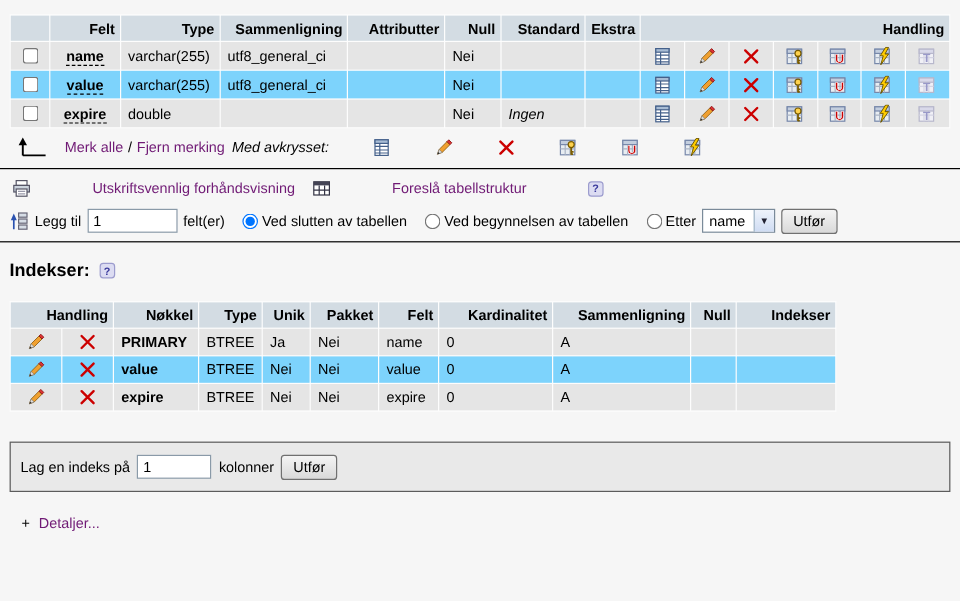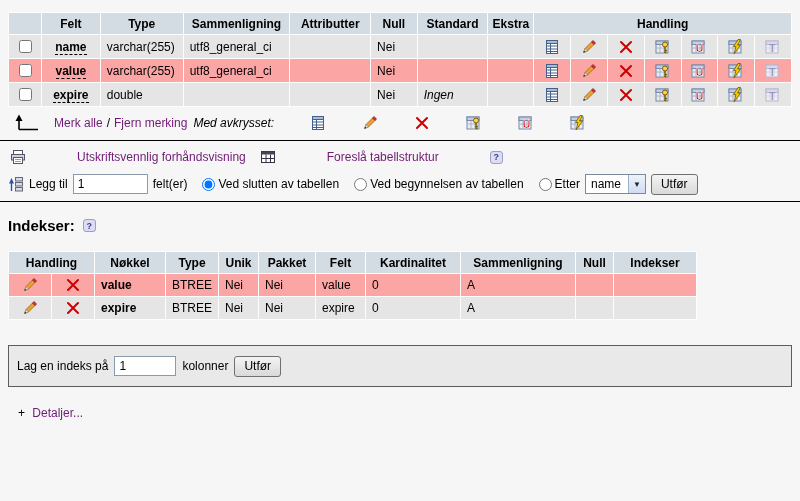--- a/index.html
+++ b/index.html
@@ -9,26 +9,26 @@
     background:#f6f6f6;
     font-family:"Liberation Sans", sans-serif;
     font-size:12px; color:#000;
   }
   .content { padding:12px 8px 0 8px; }
 
   a.lnk { color:#701a75; text-decoration:none; cursor:pointer; }
 
   table.data { border-collapse:separate; border-spacing:1px; table-layout:fixed; background:#fdfdfd; }
   table.data th {
-    background:#d3dce3; font-weight:bold; text-align:center;
+    background:#d3dce3; font-weight:bold; text-align:right;
     padding:3px 4px; font-size:12px; height:21px; overflow:hidden; white-space:nowrap;
   }
   table.data td { padding:2px 6px; height:22px; overflow:hidden; white-space:nowrap; }
   tr.odd  td { background:#e5e5e5; }
-  tr.even td { background:#fca5a5; }
+  tr.even td { background:#7dd3fc; }
   td.c { text-align:center; padding:2px 0; }
   .fieldname { font-weight:bold; border-bottom:1px dashed #000; }
   .keyname { font-weight:bold; }
   .italic { font-style:italic; }
 
   .ic { width:16px; height:16px; vertical-align:middle; display:inline-block; }
 
   .checkall-row { margin:4px 0 2px 6px; height:24px; display:flex; align-items:center; }
   .checkall-row .arrow { margin-right:14px; }
   .checkall-row .sel-icons { display:flex; align-items:center; }
@@ -386,20 +386,37 @@
       <th>Type</th>
       <th>Unik</th>
       <th>Pakket</th>
       <th>Felt</th>
       <th>Kardinalitet</th>
       <th>Sammenligning</th>
       <th>Null</th>
       <th>Indekser</th>
     </tr>
 
+    <tr class="odd">
+      <td class="c"><svg class="ic">
+              <use href="#i-edit"></use>
+            </svg></td>
+      <td class="c"><svg class="ic">
+              <use href="#i-drop"></use>
+            </svg></td>
+      <td><span class="keyname">PRIMARY</span></td>
+      <td>BTREE</td>
+      <td>Ja</td>
+      <td>Nei</td>
+      <td>name</td>
+      <td>0</td>
+      <td>A</td>
+      <td></td>
+      <td></td>
+    </tr>
 
     <tr class="even">
       <td class="c"><svg class="ic">
               <use href="#i-edit"></use>
             </svg></td>
       <td class="c"><svg class="ic">
               <use href="#i-drop"></use>
             </svg></td>
       <td><span class="keyname">value</span></td>
       <td>BTREE</td>

